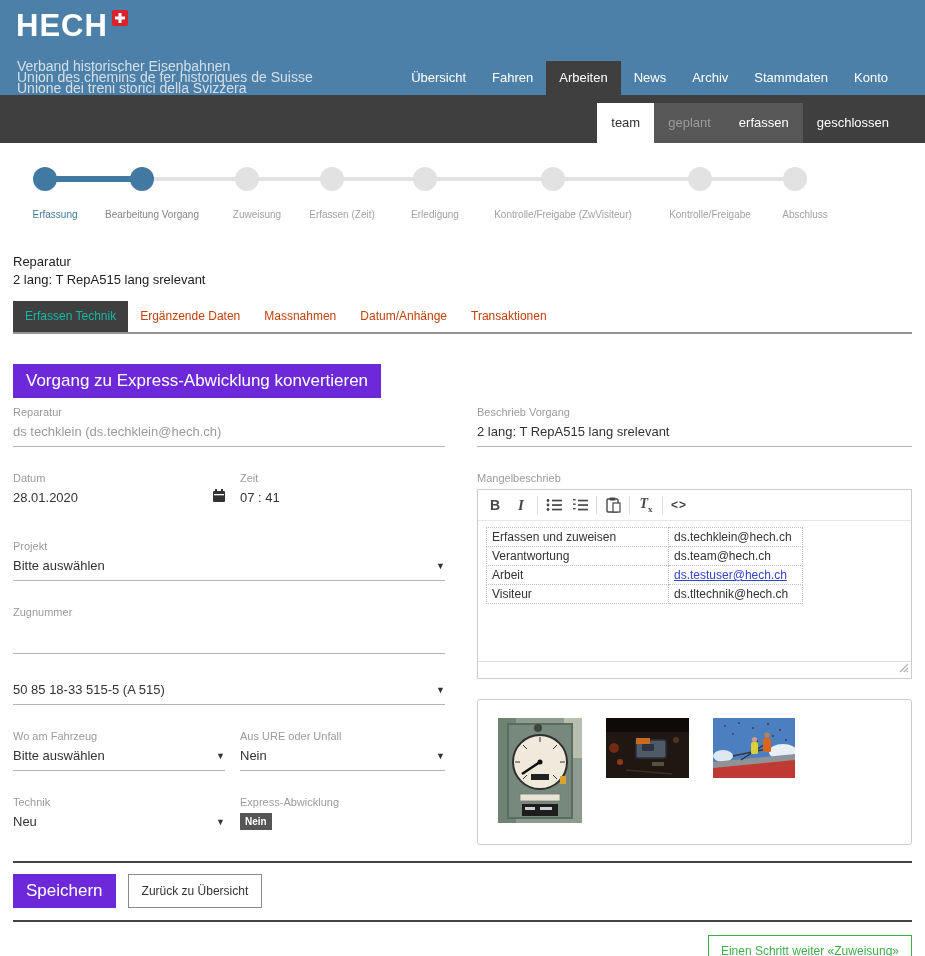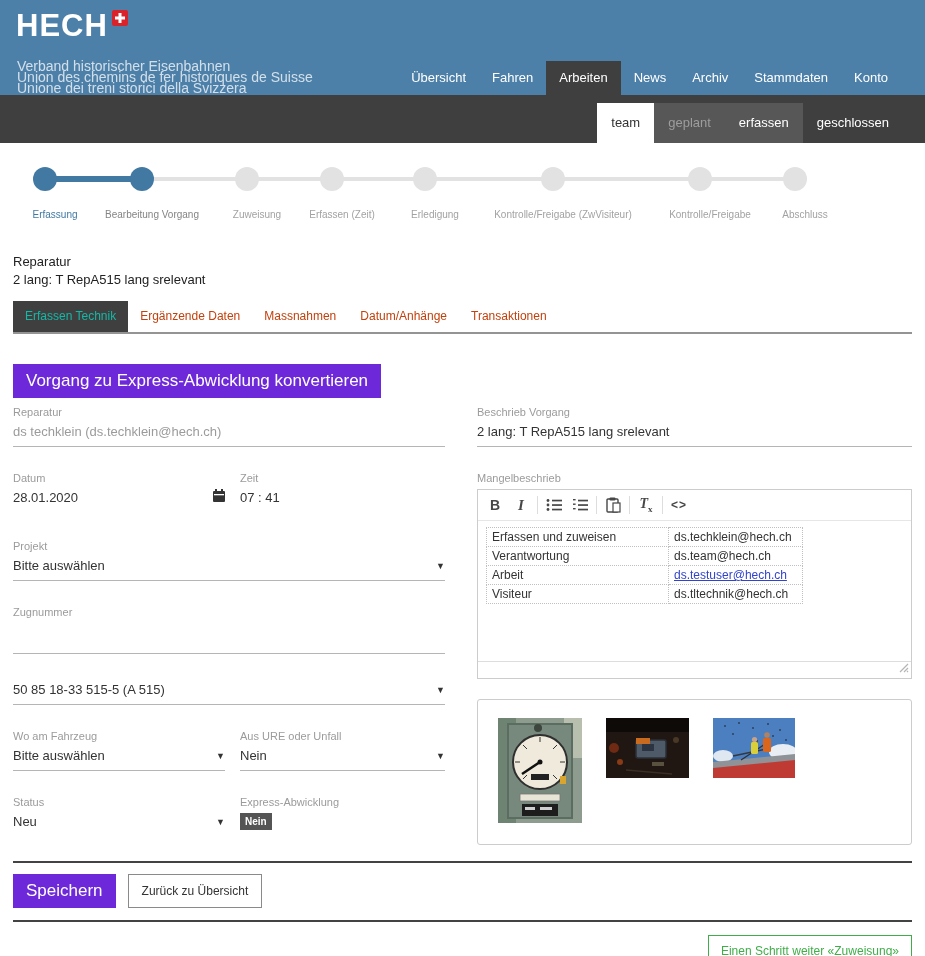--- a/index.html
+++ b/index.html
@@ -217,21 +217,21 @@
           <div class="f-label">Aus URE oder Unfall</div>
           <div class="f-value underline selectline">
             <span>Nein</span>
             <span class="arrow">▼</span>
           </div>
         </div>
       </div>
 
       <div class="two-col" style="margin-bottom:0">
         <div>
-          <div class="f-label">Status</div>
+          <div class="f-label">Technik</div>
           <div class="f-value selectline">
             <span>Neu</span>
             <span class="arrow">▼</span>
           </div>
         </div>
         <div>
           <div class="f-label">Express-Abwicklung</div>
           <span class="badge">Nein</span>
         </div>
       </div>

